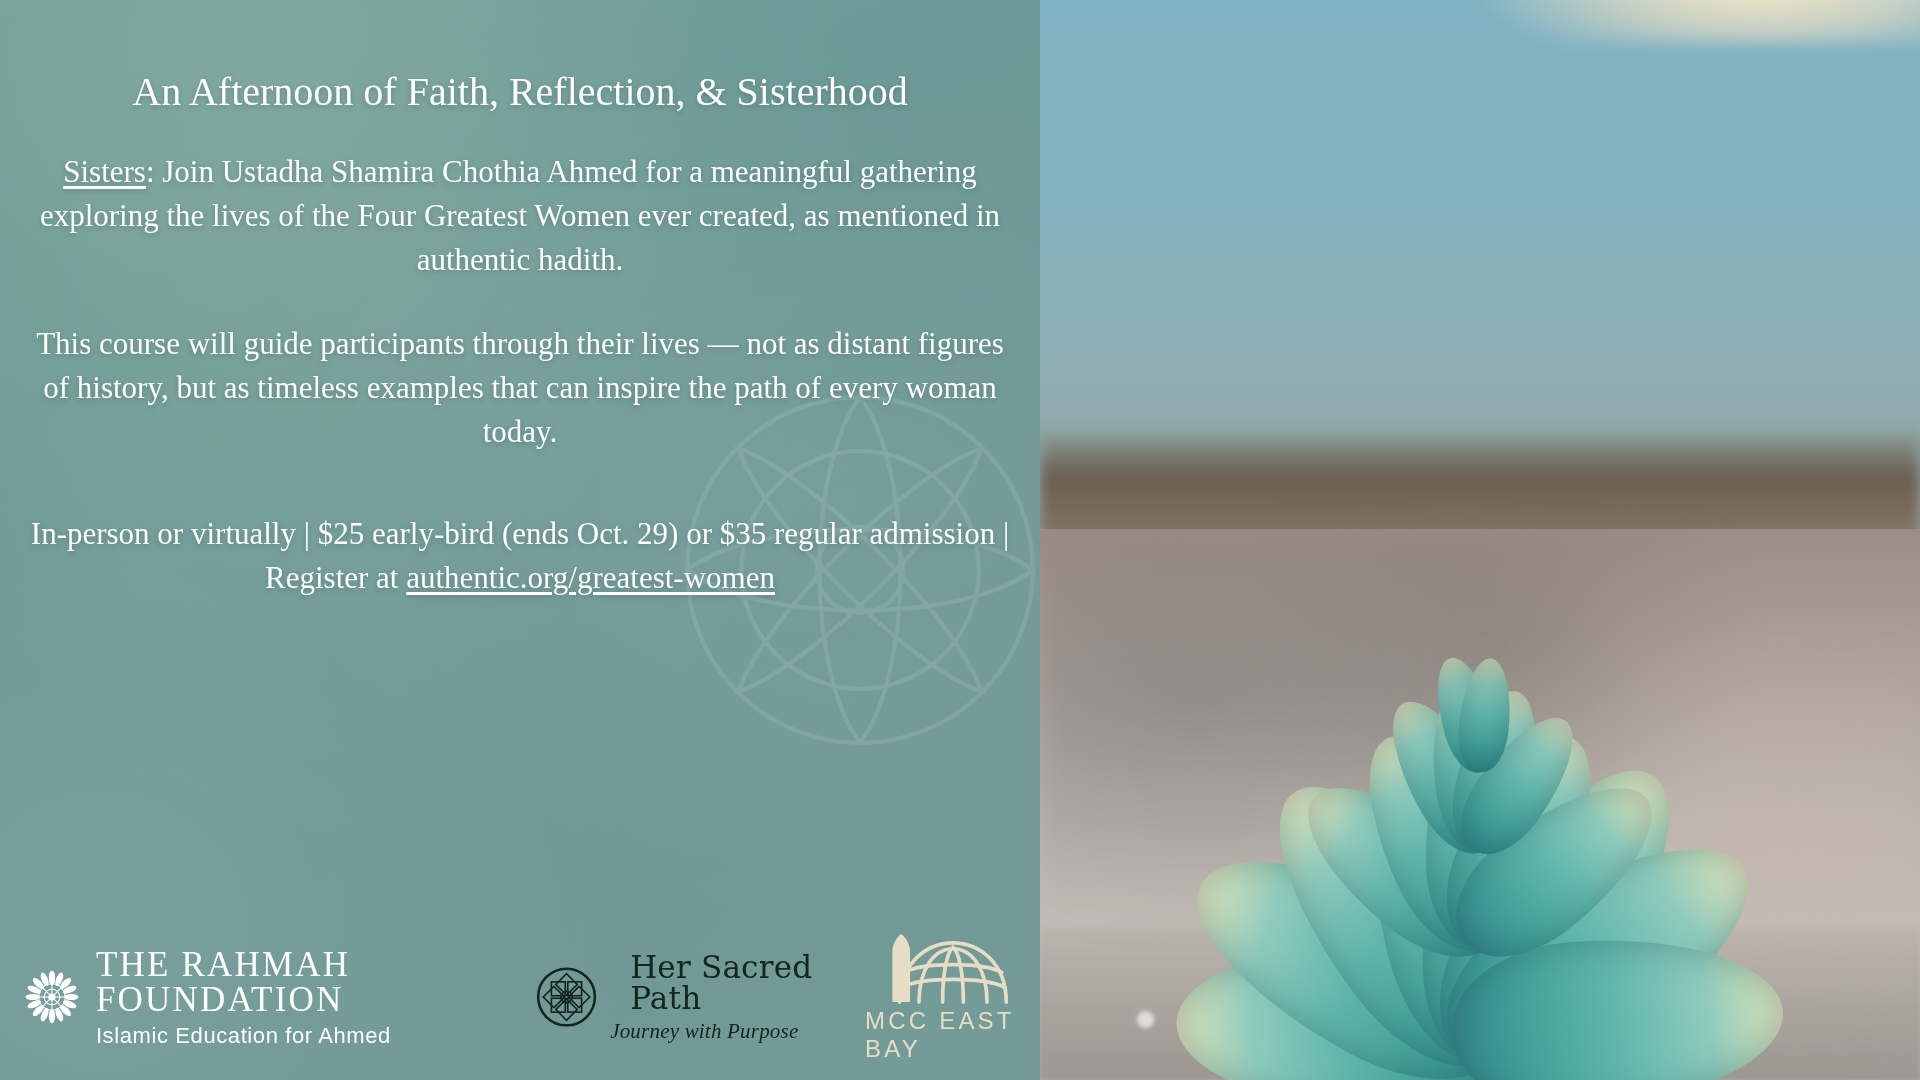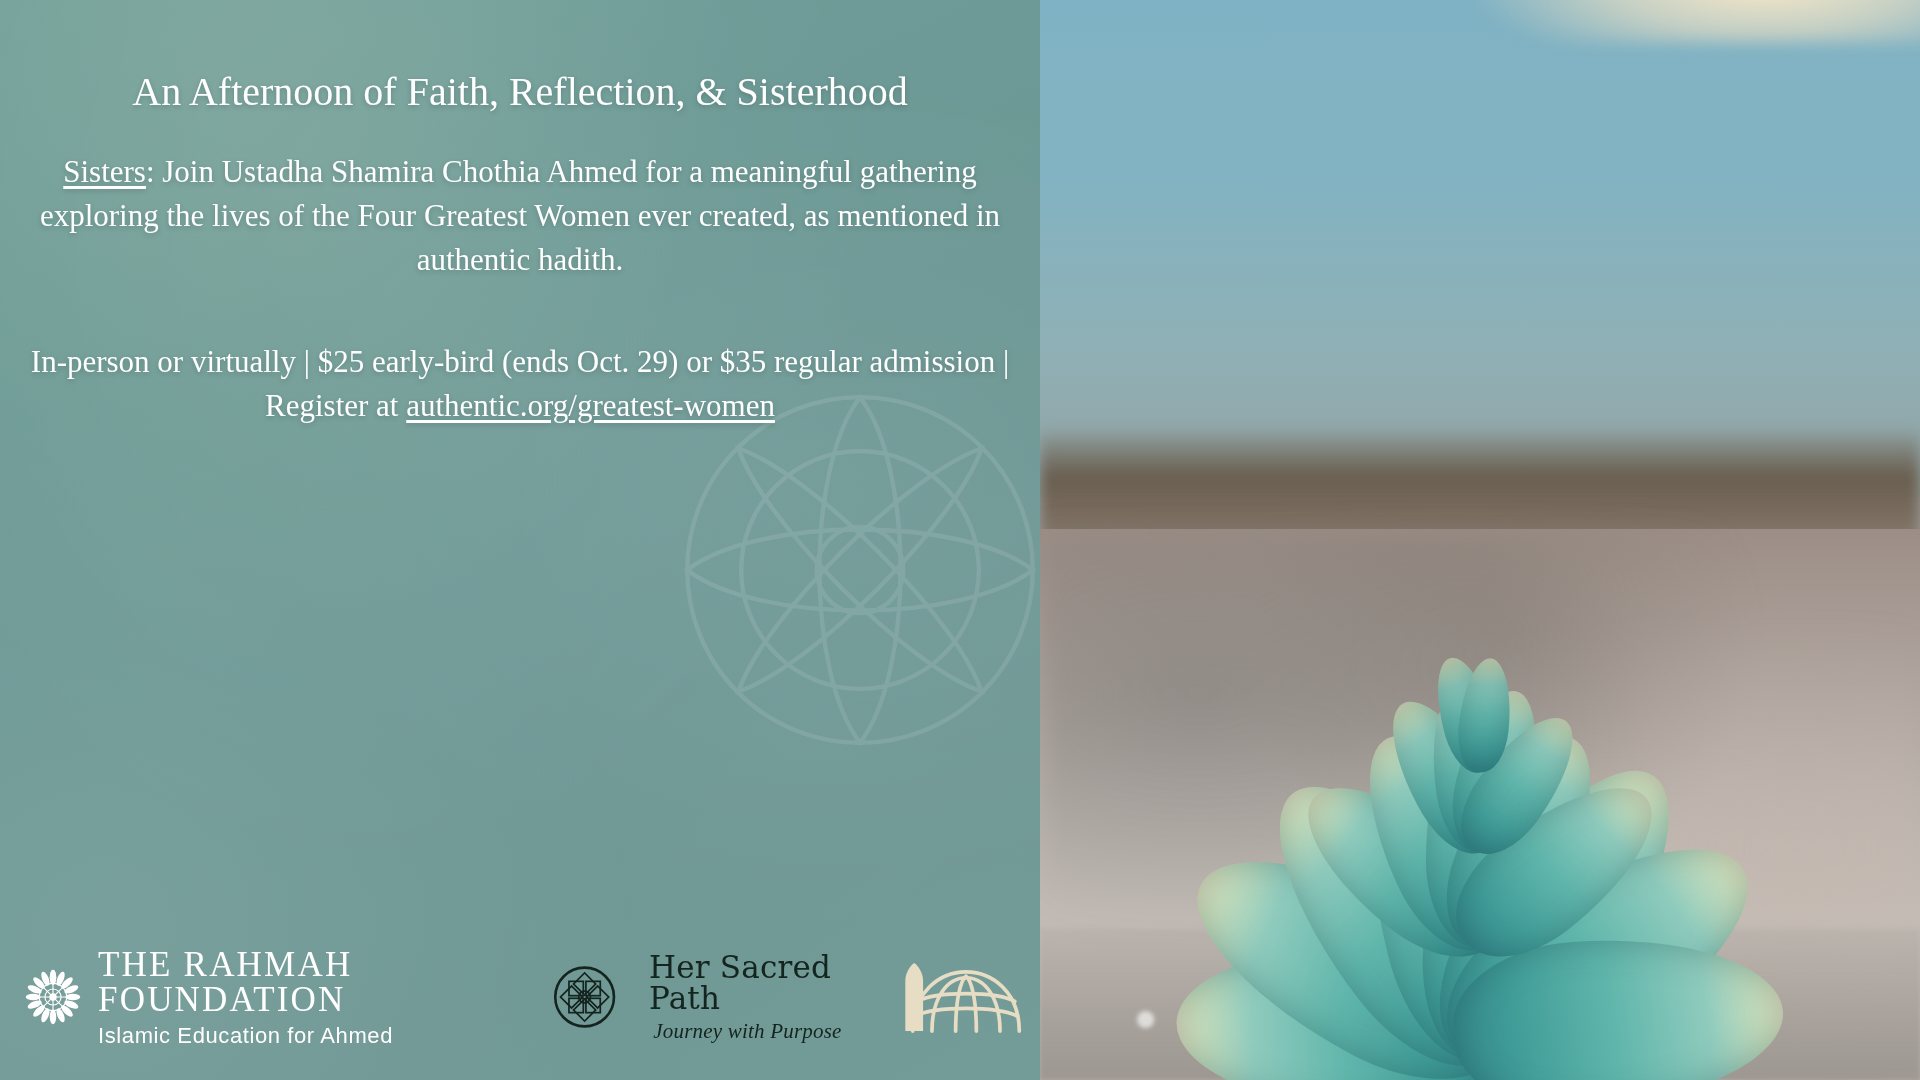--- a/index.html
+++ b/index.html
@@ -176,21 +176,21 @@
     font-size:22px;letter-spacing:.6px;color:#fff;margin-top:8px;
   }
   .logo-hsp{gap:12px;margin-left:24px;}
   .hsp-text{display:flex;flex-direction:column;line-height:1;}
   .hsp-name{
     font-family:"DejaVu Serif",serif;
     font-size:31px;color:#14241f;letter-spacing:.2px;margin-left:20px;
   }
   .hsp-tag{
     font-family:"Liberation Serif",serif;font-style:italic;
-    font-size:21px;color:#14241f;margin-top:7px;letter-spacing:.2px;text-align:center;
+    font-size:21px;color:#14241f;margin-top:7px;letter-spacing:.2px;
   }
   .logo-mcc{
     margin-left:26px;display:flex;flex-direction:column;align-items:center;
   }
   .mcc-text{
     font-family:"Liberation Sans",sans-serif;
     font-size:24px;letter-spacing:3.2px;color:#e7dcc4;margin-top:2px;
   }
 </style>
 </head>
@@ -245,20 +245,21 @@
         <circle cx="100" cy="100" r="16"></circle>
       </g>
     </svg>
 
     <div class="content">
 
       <div class="subtitle">An Afternoon of Faith, Reflection, &amp; Sisterhood</div>
 
       <div class="body-block">
         <p class="para"><span class="u">Sisters</span><span>: Join Ustadha Shamira Chothia Ahmed for a meaningful gathering exploring the lives of the Four Greatest Women ever created, as mentioned in authentic hadith.</span></p>
+        <p class="para">This course will guide participants through their lives — not as distant figures of history, but as timeless examples that can inspire the path of every woman today.</p>
       </div>
 
       <div class="details">
         <div class="detail-line"><span>In-person or virtually | $25 early-bird (ends Oct. 29) or $35 regular admission | Register at </span><span class="u">authentic.org/greatest-women</span></div>
       </div>
 
     </div>
 
     <div class="logos">
 
@@ -325,17 +326,18 @@
         <svg width="148" height="74" viewBox="0 0 200 100">
           <g fill="none" stroke="#e7dcc4" stroke-width="5" stroke-linecap="round">
             <path d="M28 96 C28 44 64 16 100 16 C136 16 172 44 172 96"></path>
             <path d="M54 96 C54 52 74 24 100 24 C126 24 146 52 146 96"></path>
             <path d="M86 96 C86 56 92 28 100 22 C108 28 114 56 114 96"></path>
             <path d="M34 56 C60 42 140 42 166 56"></path>
             <path d="M30 76 C60 62 140 62 170 76"></path>
           </g>
           <path d="M18 96 L18 28 C18 18 24 8 30 4 C36 8 42 18 42 28 L42 96 Z" fill="#e7dcc4"></path>
         </svg>
+        <div class="mcc-text">MCC EAST BAY</div>
       </div>
 
     </div>
   </div>
 </div>
 
 </body></html>

